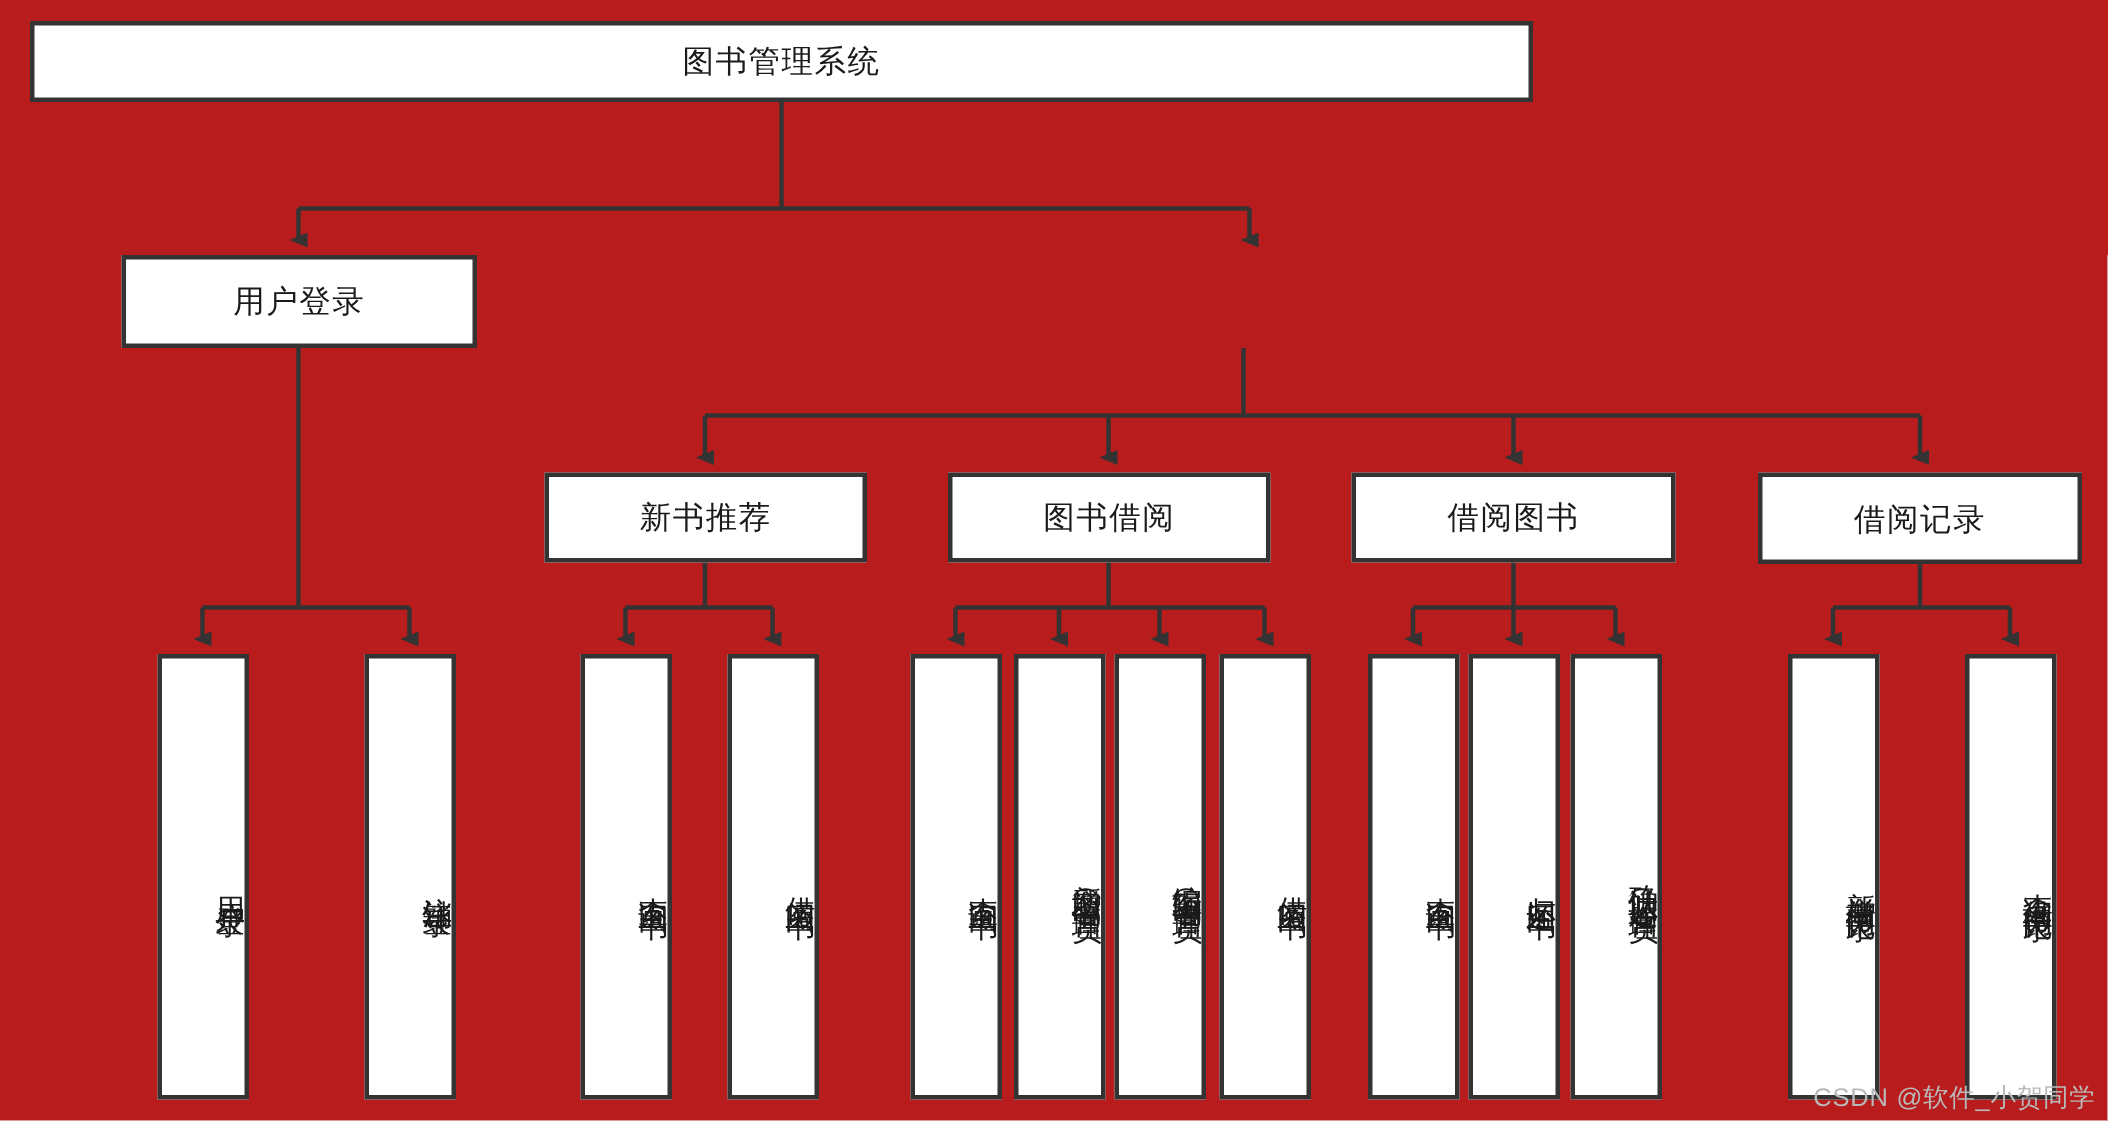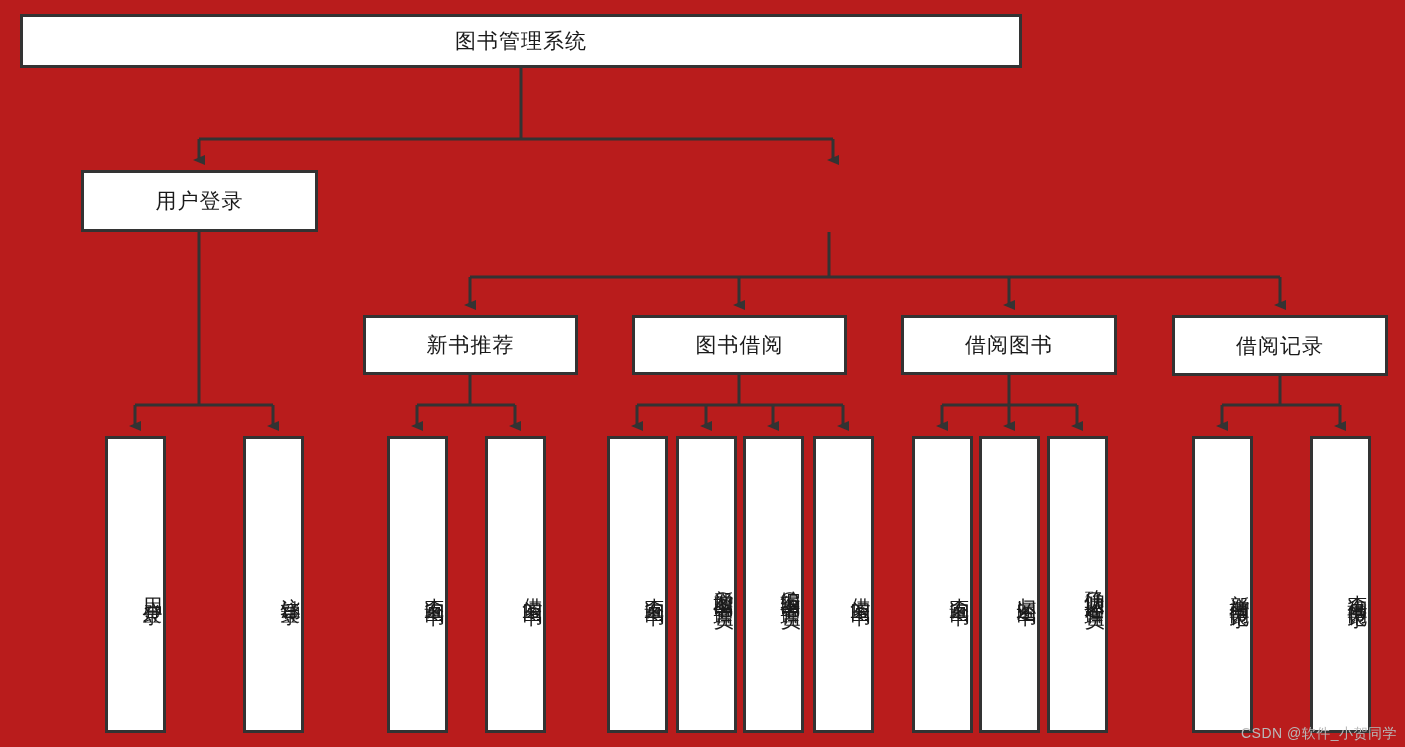--- a/index.html
+++ b/index.html
@@ -52,21 +52,21 @@
     left: 0;
     top: 0;
     width: 1405px;
     height: 747px;
     pointer-events: none;
   }
   .watermark {
     position: absolute;
     right: 8px;
     bottom: 4px;
-    font-size: 14px;
+    font-size: 17px;
     color: #b9b9b9;
     letter-spacing: 0.5px;
     white-space: nowrap;
     margin-left: 16px;
   }
 </style>
 </head>
 <body>
 
 <div id="canvas">

